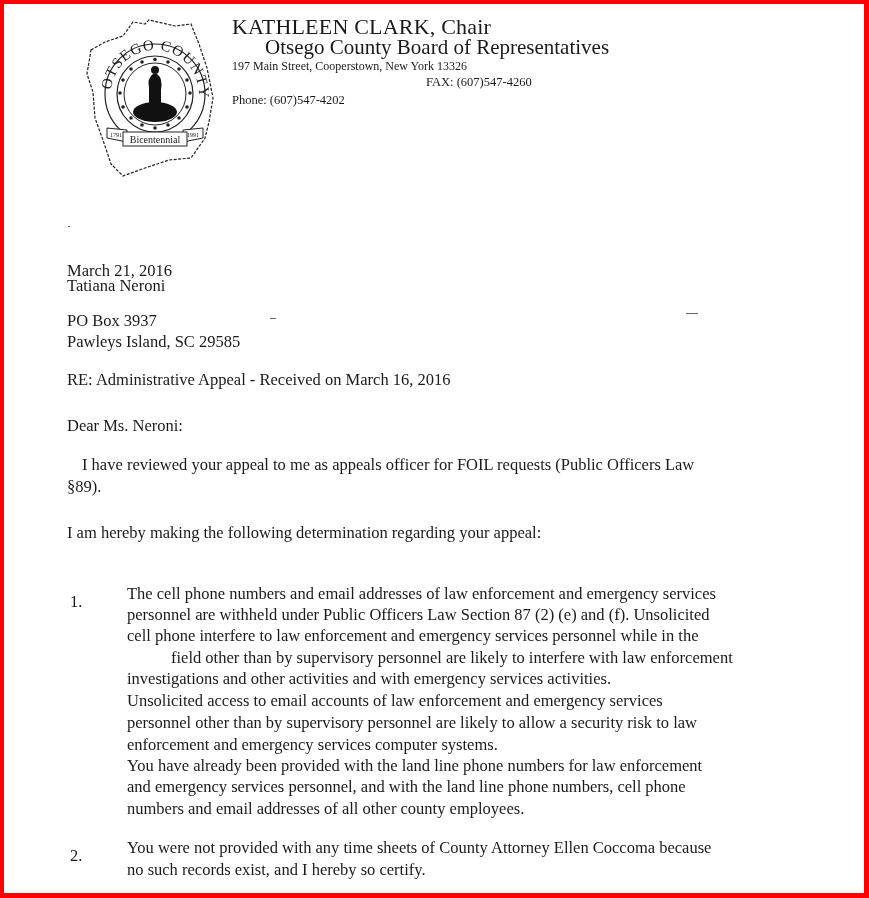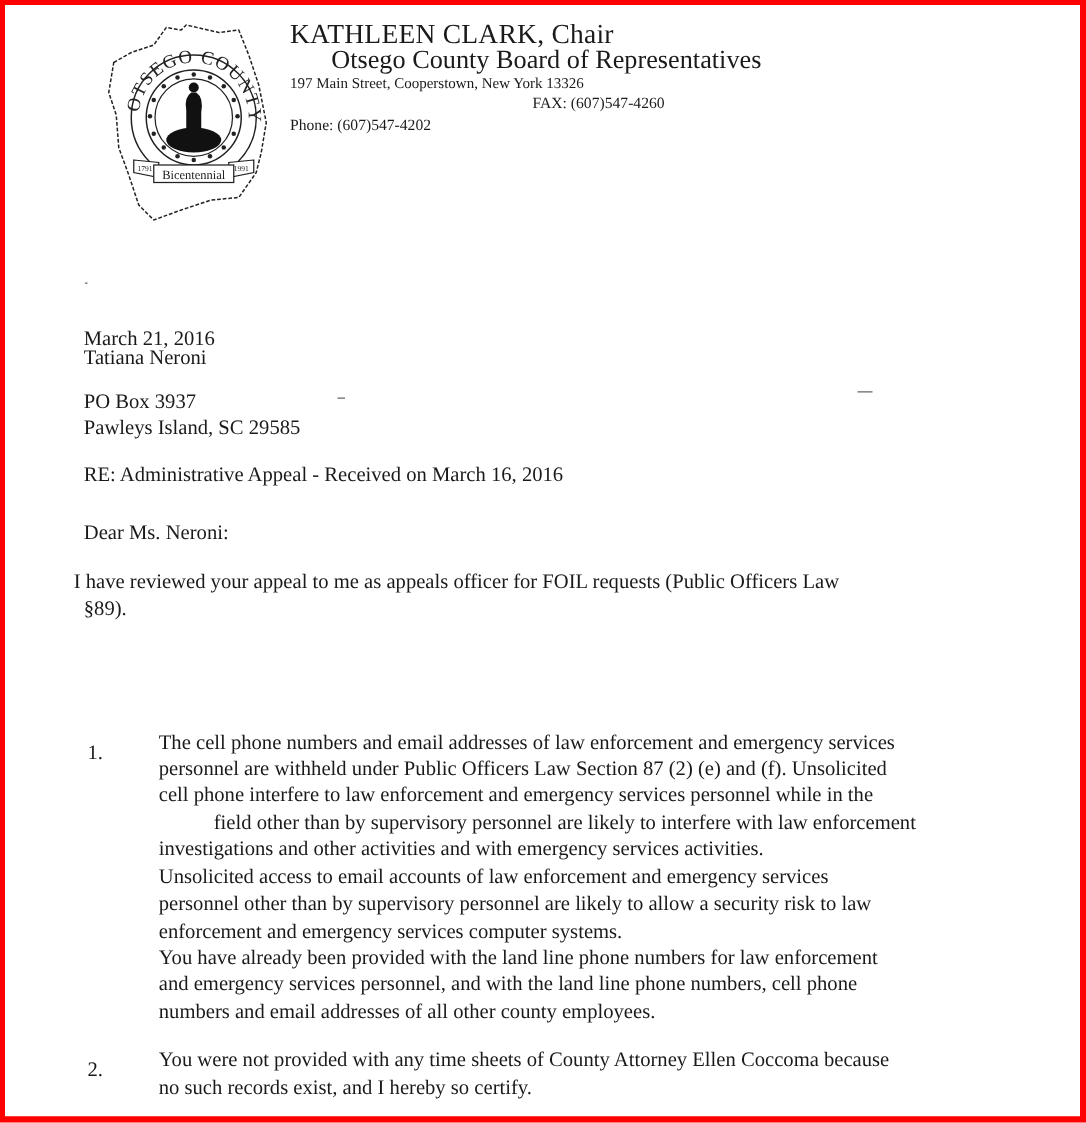--- a/index.html
+++ b/index.html
@@ -80,23 +80,24 @@
   <div class="txt" style="left:67px; top:247px;margin-top:16px;">March 21, 2016</div>
 
   <div class="txt" style="left:67px; top:278px;">Tatiana Neroni</div>
   <div class="txt" style="left:67px; top:313px;">PO Box 3937</div>
   <div class="txt" style="left:67px; top:334px;">Pawleys Island, SC 29585</div>
 
   <div class="txt" style="left:67px; top:372px;">RE: Administrative Appeal - Received on March 16, 2016</div>
 
   <div class="txt" style="left:67px; top:418px;">Dear Ms. Neroni:</div>
 
-  <div class="txt" style="left:59px; top:457px;">I have reviewed your appeal to me as appeals officer for FOIL requests (Public Officers Law</div>
+  <div class="txt" style="left:82px; top:457px;">I have reviewed your appeal to me as appeals officer for FOIL requests (Public Officers Law</div>
   <div class="txt" style="left:67px; top:479px;">§89).</div>
 
+  <div class="txt" style="left:67px; top:525px;">I am hereby making the following determination regarding your appeal:</div>
 
   <div class="num" style="left:70px; top:592px;">1.</div>
   <div>
     <div class="txt" style="left:127px; top:586px;">The cell phone numbers and email addresses of law enforcement and emergency services</div>
     <div class="txt" style="left:127px; top:607px;">personnel are withheld under Public Officers Law Section 87 (2) (e) and (f).  Unsolicited</div>
     <div class="txt" style="left:127px; top:628px;">cell phone interfere to law enforcement and emergency services personnel while in the</div>
     <div class="txt" style="left:127px; top:650px;margin-left:44px;">field other than by supervisory personnel are likely to interfere with law enforcement</div>
     <div class="txt" style="left:127px; top:671px;">investigations and other activities and with emergency services activities.</div>
     <div class="txt" style="left:127px; top:693px;">Unsolicited access to email accounts of law enforcement and emergency services</div>
     <div class="txt" style="left:127px; top:715px;">personnel other than by supervisory personnel are likely to allow a security risk to law</div>

